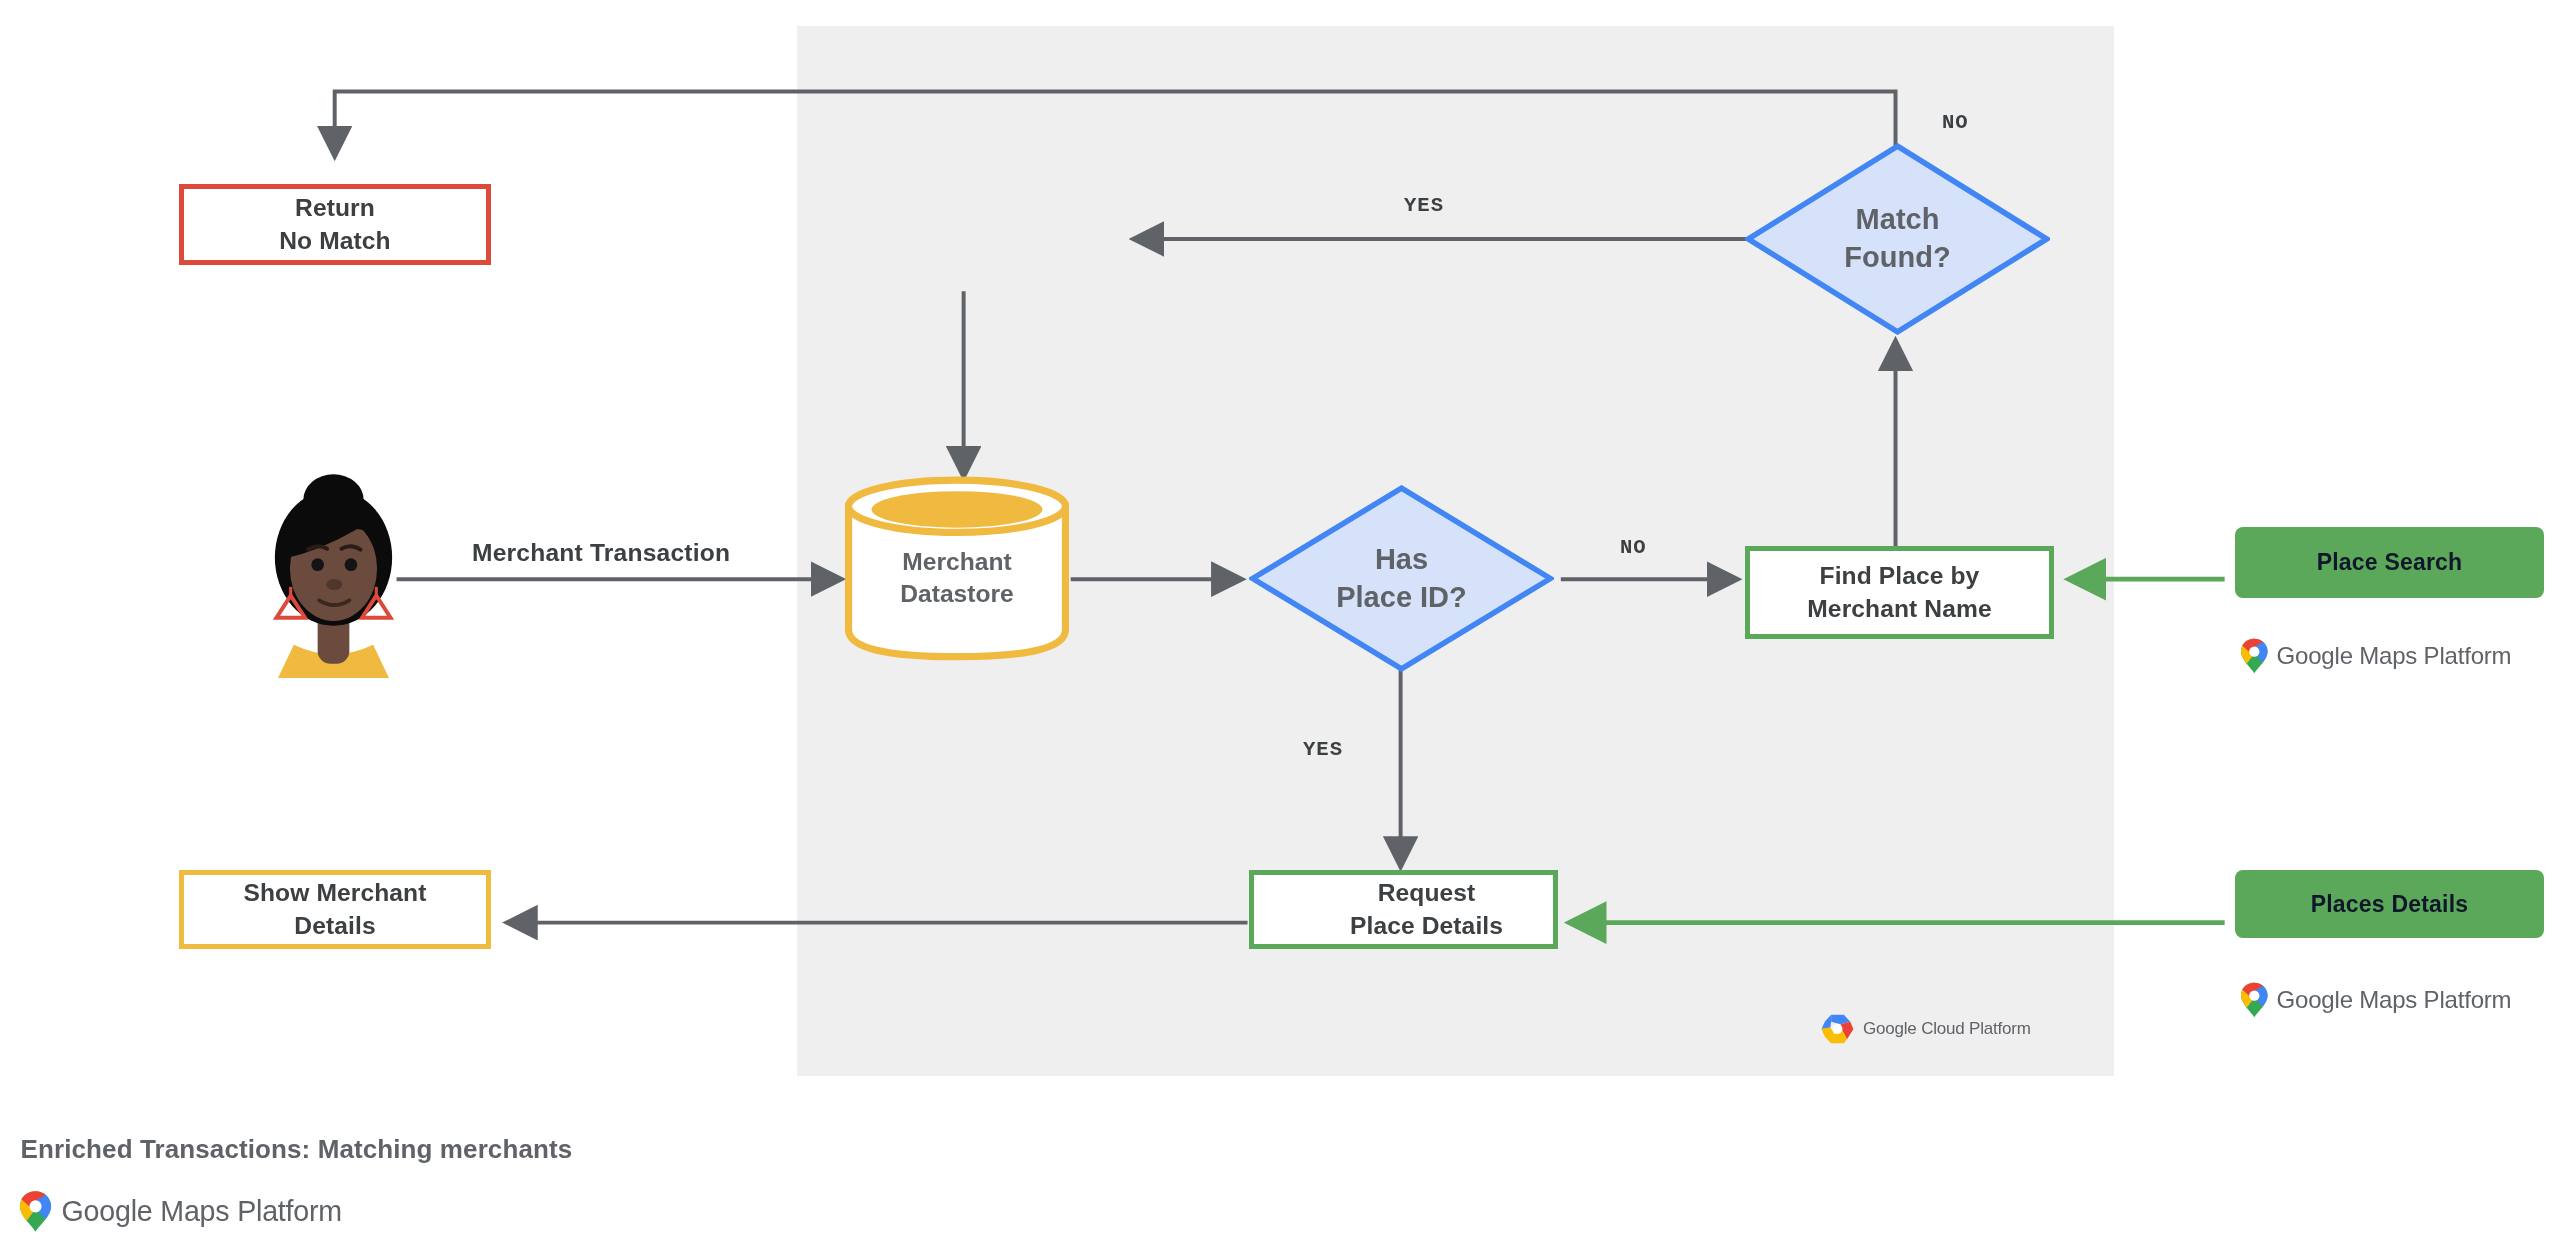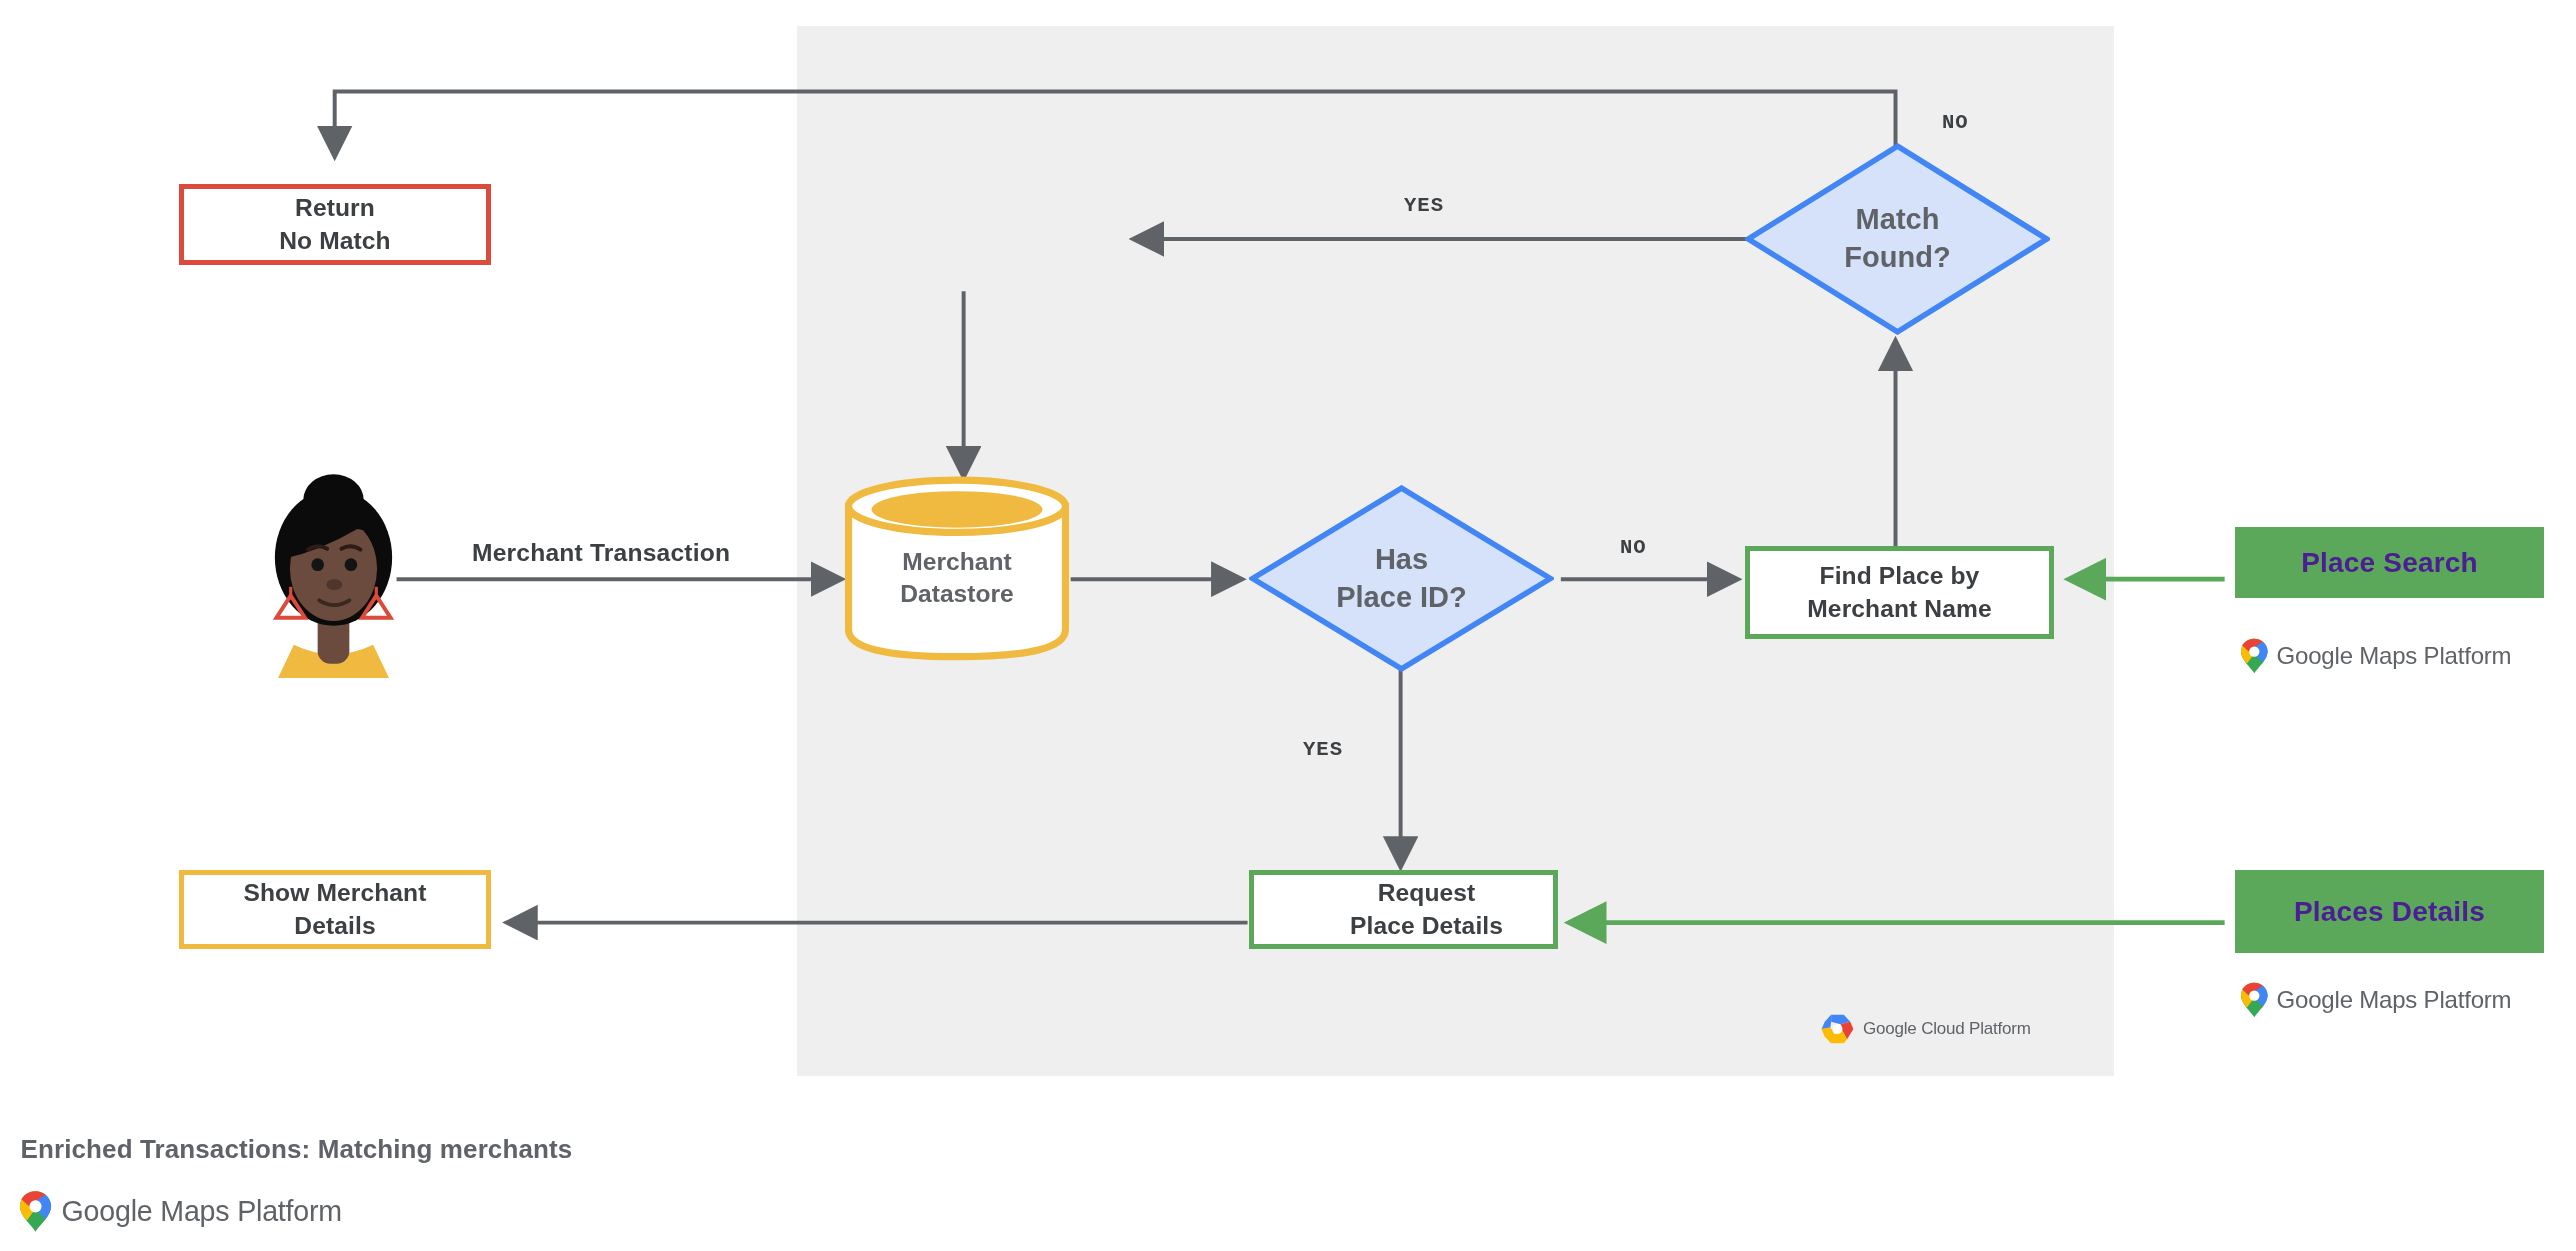--- a/index.html
+++ b/index.html
@@ -58,23 +58,23 @@
     text-align:center;color:#5F6368;
     font-size:24.6px;font-weight:700;line-height:1.32;
     padding-top:20.6px;box-sizing:border-box;
     pointer-events:none;
   }
 
   
   .api-badge{
     position:absolute;
     background:#5BA85A;
-    border-radius:0;
+    border-radius:8px;
     display:flex;align-items:center;justify-content:center;
-    color:#4c1d95;font-size:28px;font-weight:700;letter-spacing:0.2px;
+    color:#0f172a;font-size:23px;font-weight:700;letter-spacing:0.2px;
   }
 
   
   .edge-label{
     position:absolute;
     color:#3C4043;
     font-size:20.6px;font-weight:700;letter-spacing:1px;
     white-space:nowrap;
     font-family:Liberation Mono, monospace;
   }
@@ -264,21 +264,21 @@
       <path d="M18 1 C8.6 1 1 8.4 1 17.4 C1 23 4.4 28.3 8.4 33 L24 12 C22.2 6.4 20.4 3 18 1 Z" fill="#FBBC04"></path>
       <path d="M2.6 9.6 C5.6 4.4 11.4 1 18 1 C22.2 1 26 2.4 29 4.8 L15 21 Z" fill="#EA4335"></path>
       <path d="M29 4.8 C32.7 7.9 35 12.4 35 17.4 C35 22.2 32.4 27 28.8 31.4 L12.6 14.6 Z" fill="#4285F4"></path>
       <circle cx="18" cy="17.4" r="6.6" fill="#ffffff"></circle>
     </svg>
     <span class="wordmark" style="font-size:24px;margin-left:8px;">
       <b>Google</b>&nbsp;<span>Maps Platform</span>
     </span>
   </div>
 
-  <div class="api-badge" style="left:2235px;top:870px;width:309px;height:83px;">
+  <div class="api-badge" style="left:2235px;top:870px;width:309px;height:68px;">
     <span>Places Details</span>
   </div>
   <div class="lockup" style="left:2240px;top:982px;height:36px;">
     <svg class="mark" width="28.6" height="36" viewBox="0 0 36 46">
       <path d="M18 1 C27.4 1 35 8.4 35 17.4 C35 28 22.4 38.2 18 45 C13.6 38.2 1 28 1 17.4 C1 8.4 8.6 1 18 1 Z" fill="#34A853"></path>
       <path d="M18 1 C8.6 1 1 8.4 1 17.4 C1 23 4.4 28.3 8.4 33 L24 12 C22.2 6.4 20.4 3 18 1 Z" fill="#FBBC04"></path>
       <path d="M2.6 9.6 C5.6 4.4 11.4 1 18 1 C22.2 1 26 2.4 29 4.8 L15 21 Z" fill="#EA4335"></path>
       <path d="M29 4.8 C32.7 7.9 35 12.4 35 17.4 C35 22.2 32.4 27 28.8 31.4 L12.6 14.6 Z" fill="#4285F4"></path>
       <circle cx="18" cy="17.4" r="6.6" fill="#ffffff"></circle>
     </svg>

